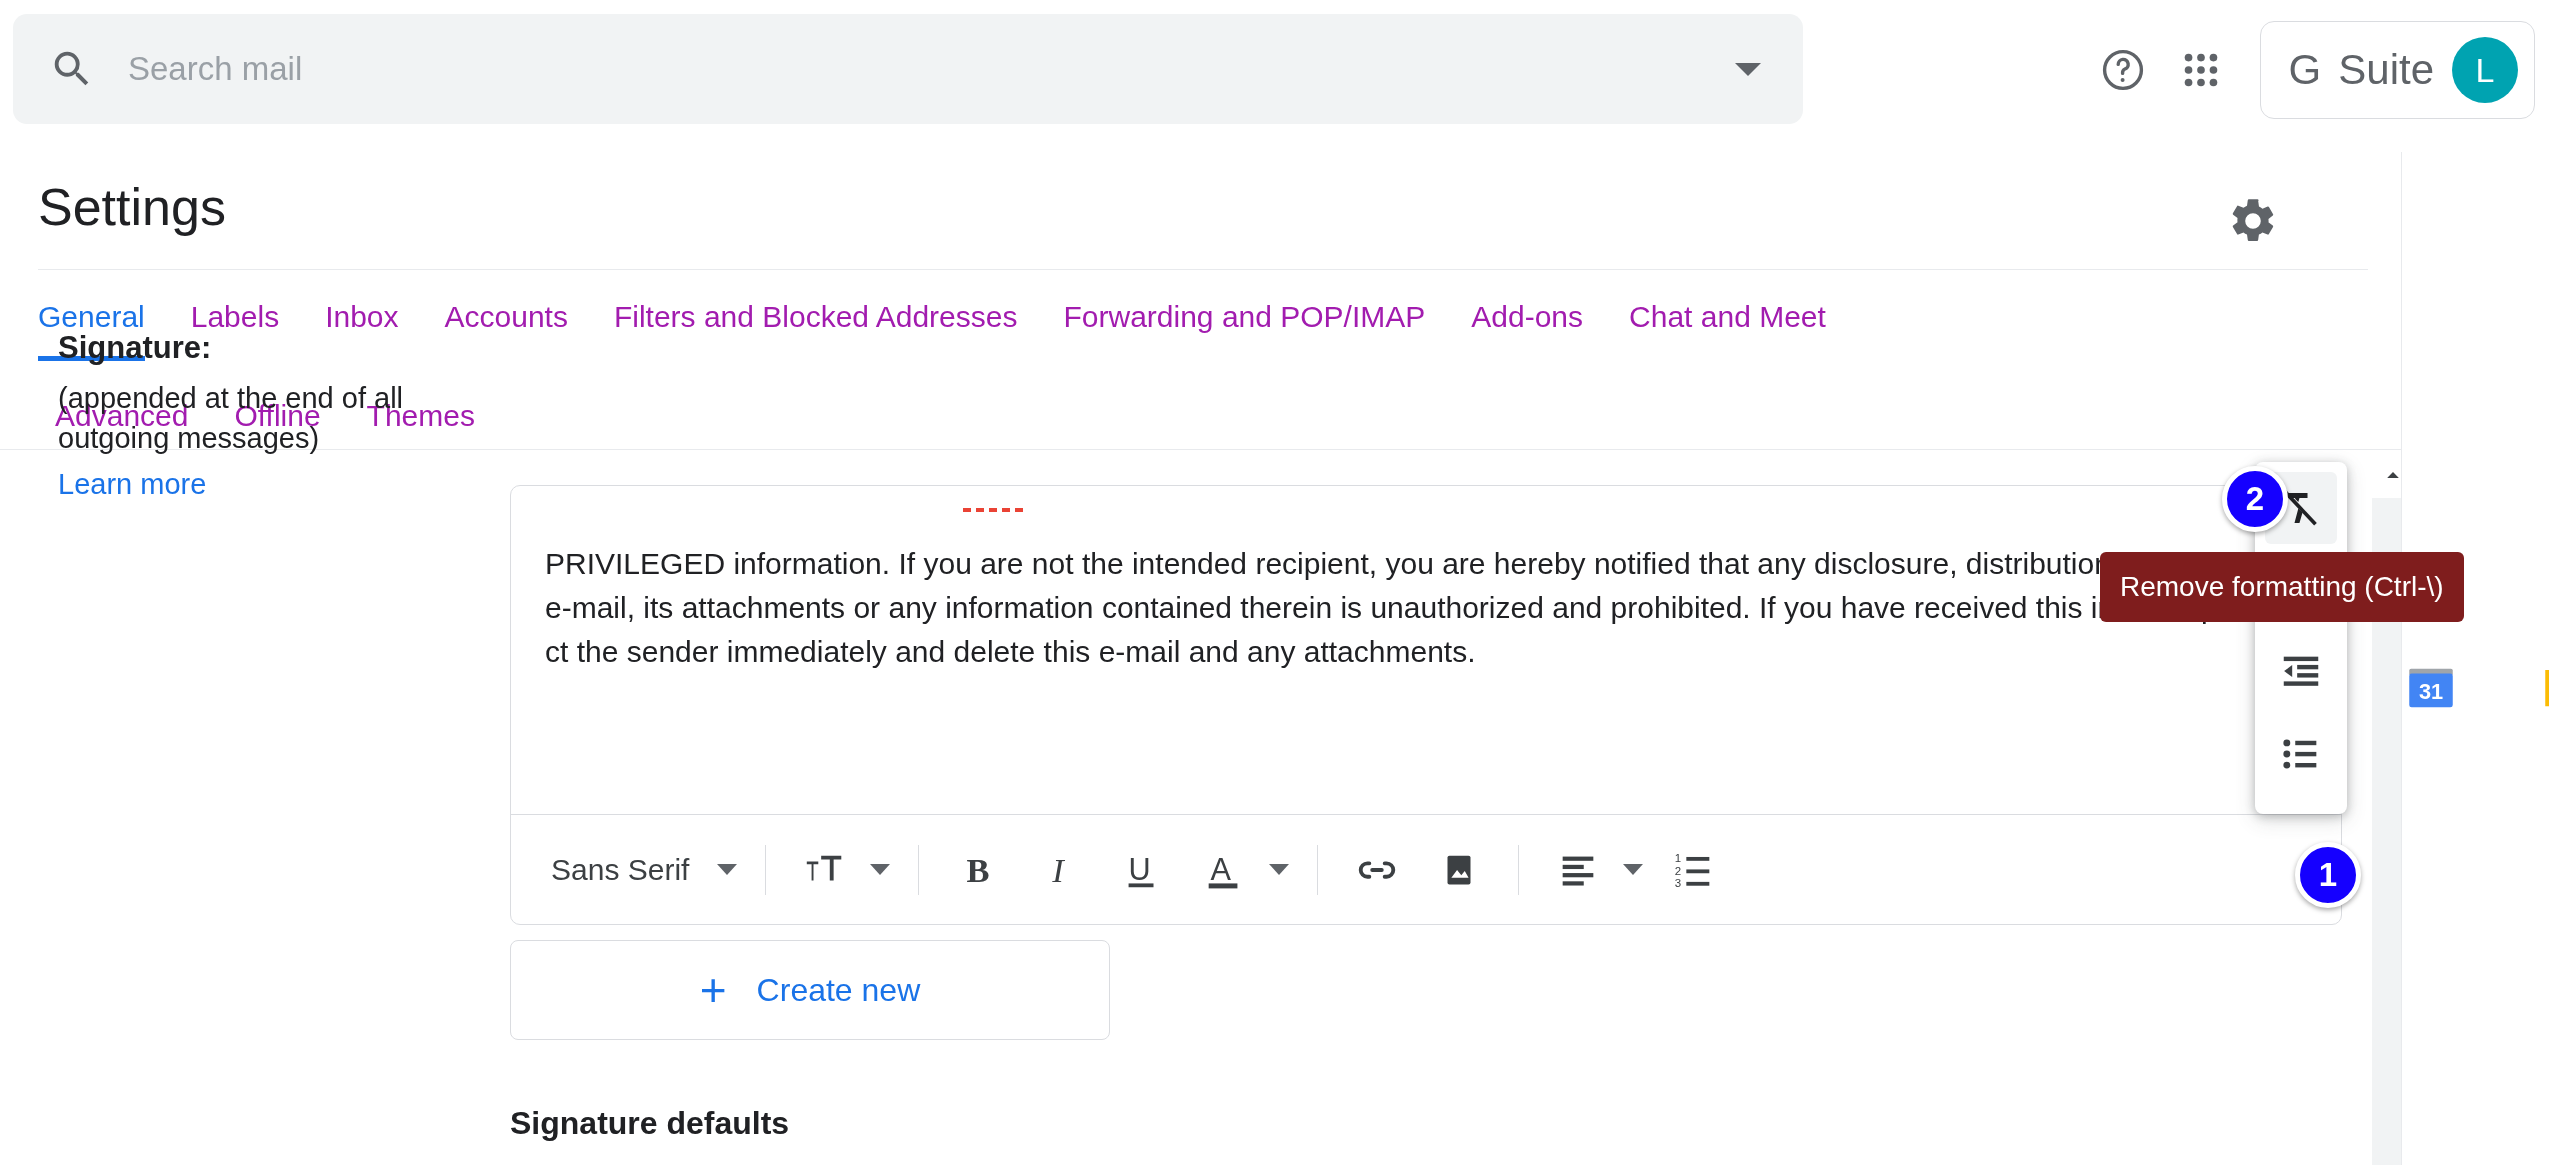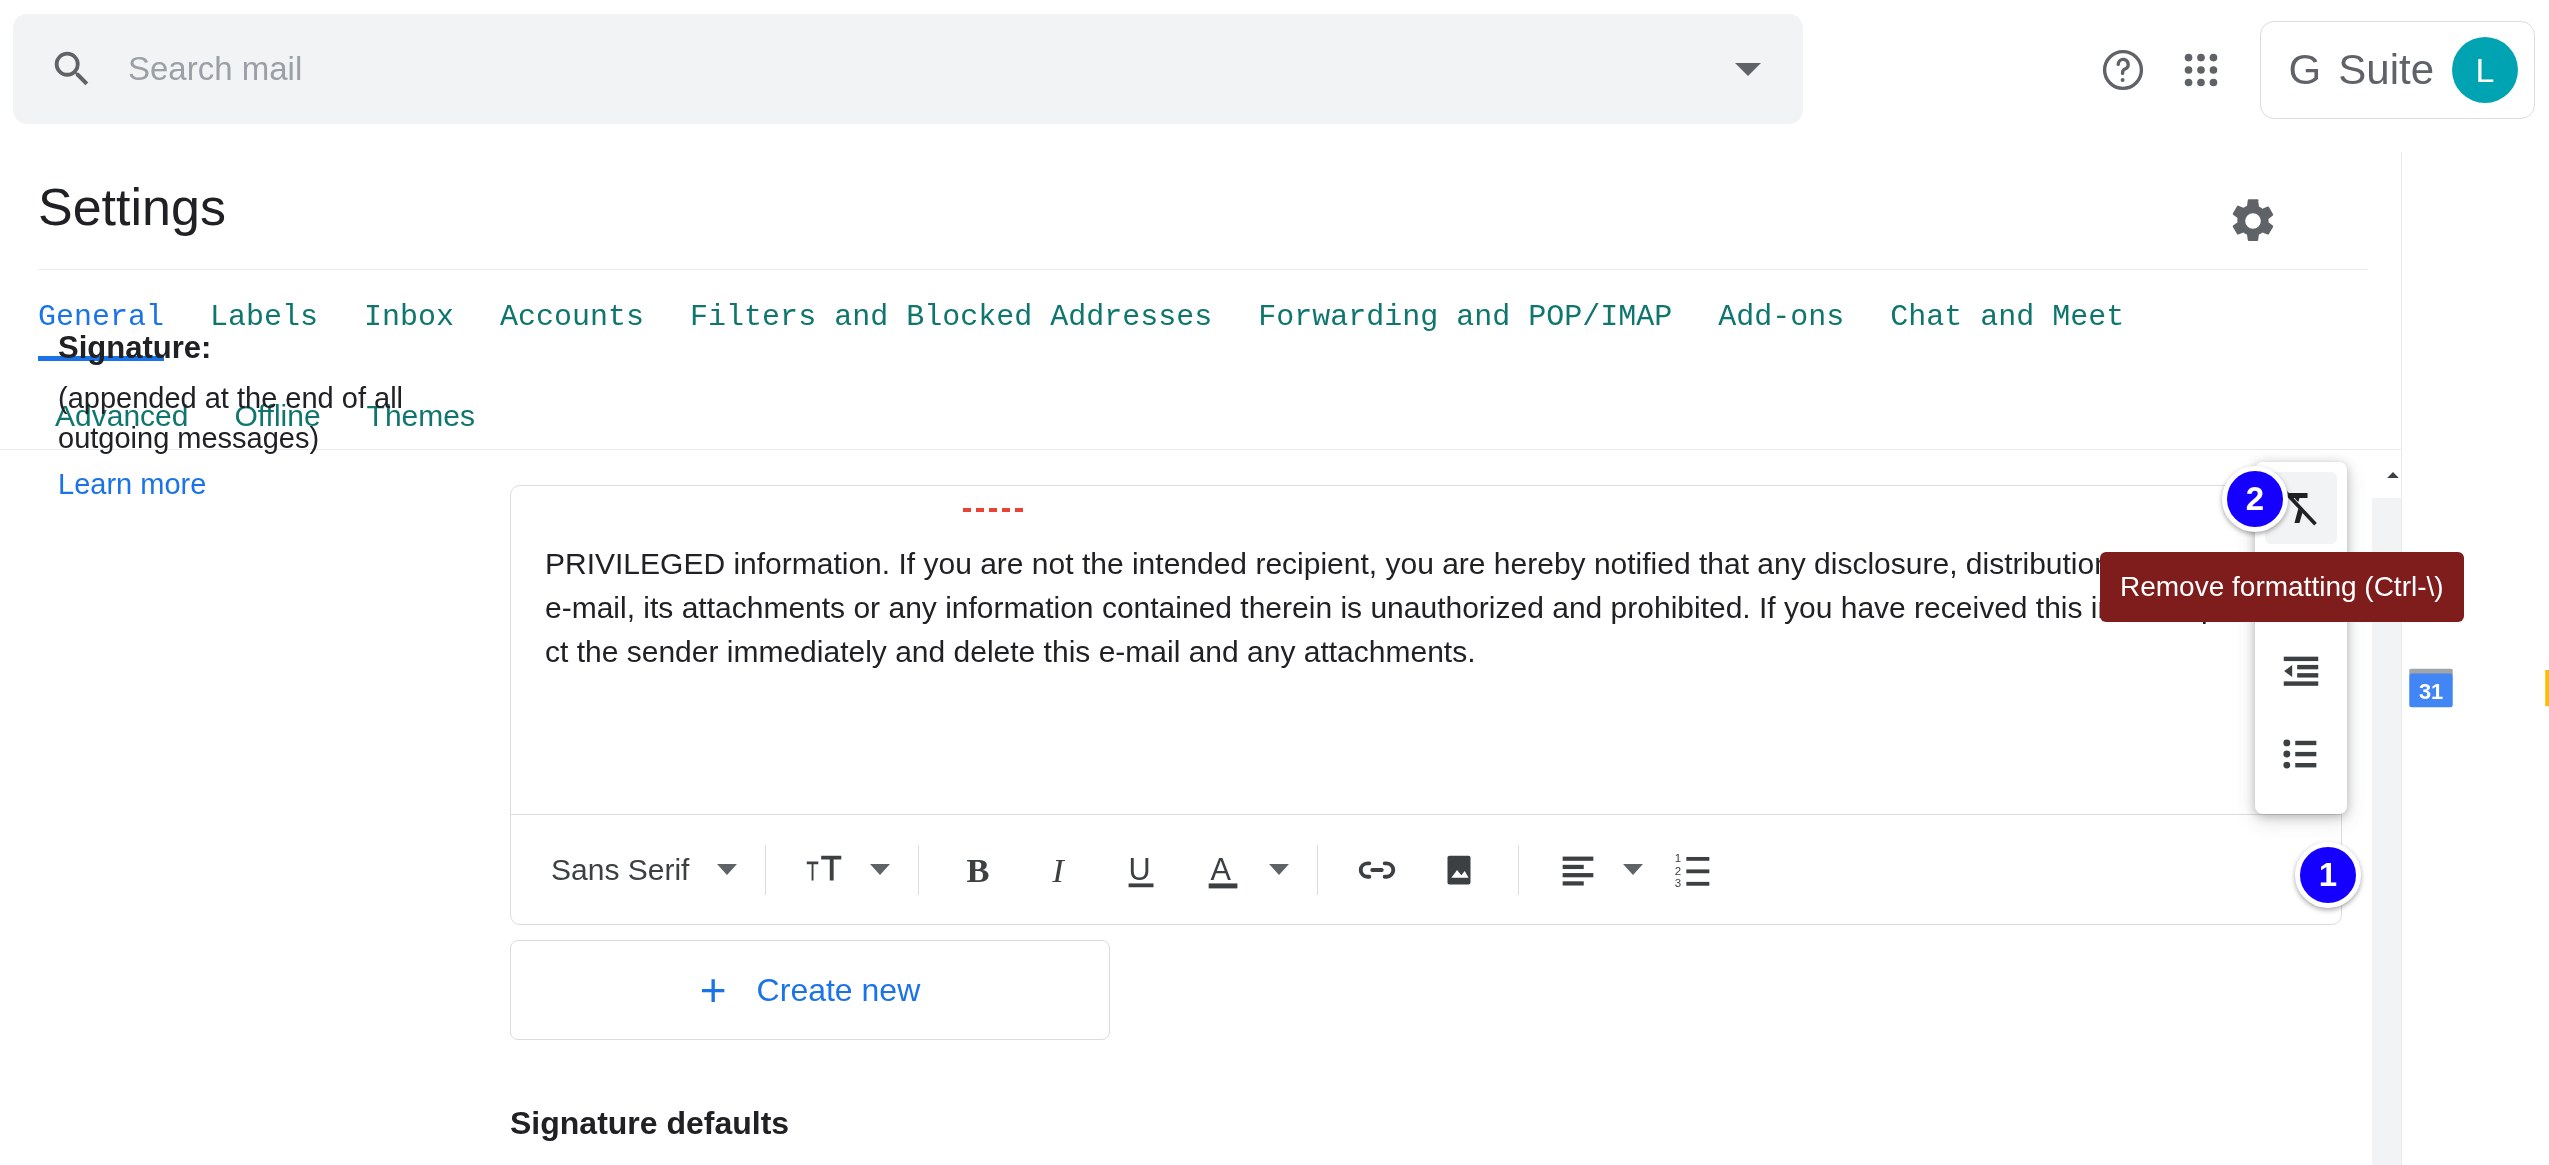--- a/index.html
+++ b/index.html
@@ -92,24 +92,24 @@
     cursor: pointer;
   }
   .hdr-rule {
     position: absolute; left: 38px; top: 117px;
     width: 2330px; height: 1px; background: #e8eaed;
   }
 
   
   .tabs-row1 {
     position: absolute; left: 38px; top: 148px;
-    display: flex; align-items: center; font-family: Liberation Mono, monospace;
+    display: flex; align-items: center;
   }
   .tab {
-    font-size: 30px; color: #0f766e;
+    font-size: 30px; color: #a21caf;
     padding: 0 0 22px 0;
     margin-right: 46px;
     cursor: pointer; white-space: nowrap;
     border-bottom: 5px solid transparent;
   }
   .tab.active { color: #1a73e8; border-bottom-color: #1a73e8; }
   .tabs-row2 {
     position: absolute; left: 55px; top: 247px;
     display: flex; align-items: center;
   }

